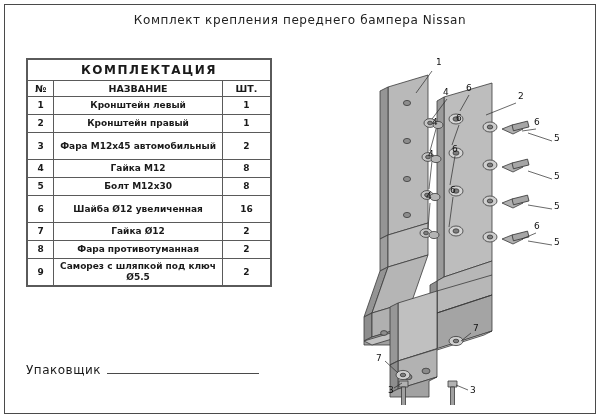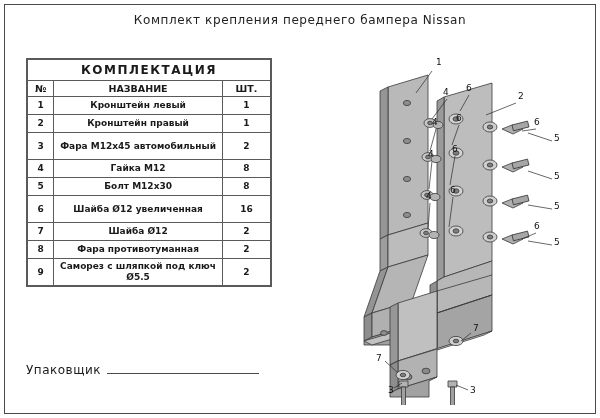--- a/index.html
+++ b/index.html
@@ -154,21 +154,21 @@
         <td class="cellname">Болт М12х30</td>
         <td>8</td>
       </tr>
       <tr class="row2">
         <td>6</td>
         <td class="cellname">Шайба Ø12 увеличенная</td>
         <td>16</td>
       </tr>
       <tr class="rowc">
         <td>7</td>
-        <td class="cellname">Шайба Ø12</td>
+        <td class="cellname">Гайка Ø12</td>
         <td>2</td>
       </tr>
       <tr class="rowc">
         <td>8</td>
         <td class="cellname">Фара противотуманная</td>
         <td>2</td>
       </tr>
       <tr class="row2">
         <td>9</td>
         <td class="cellname">Саморез с шляпкой под ключ  Ø5.5</td>

